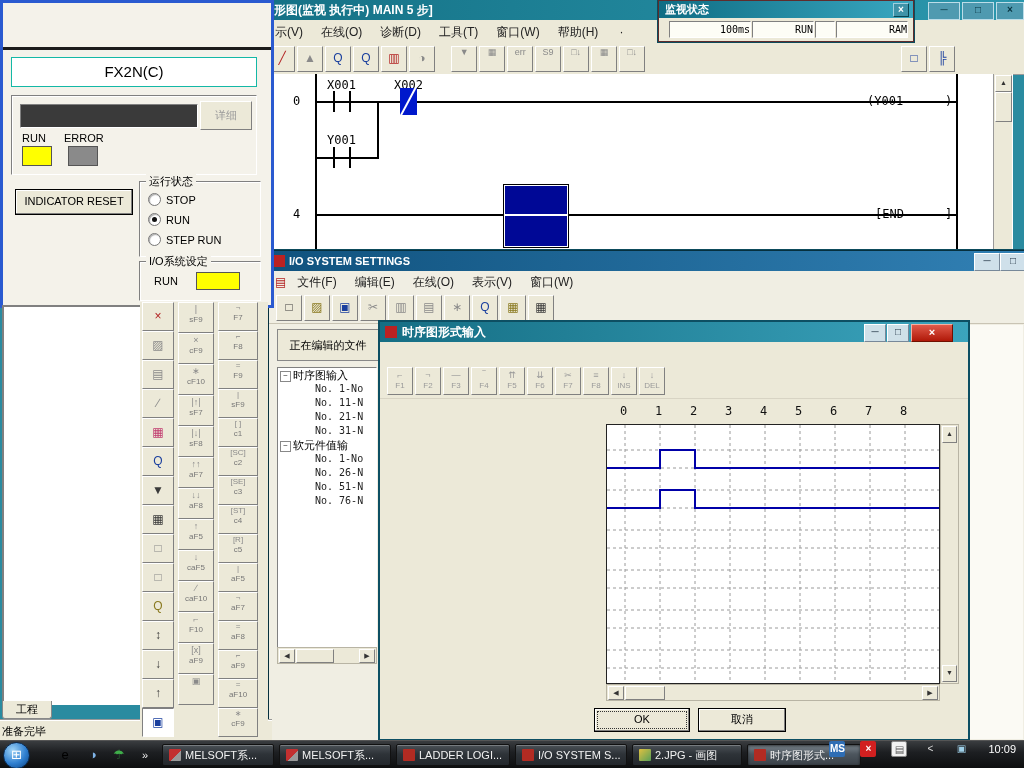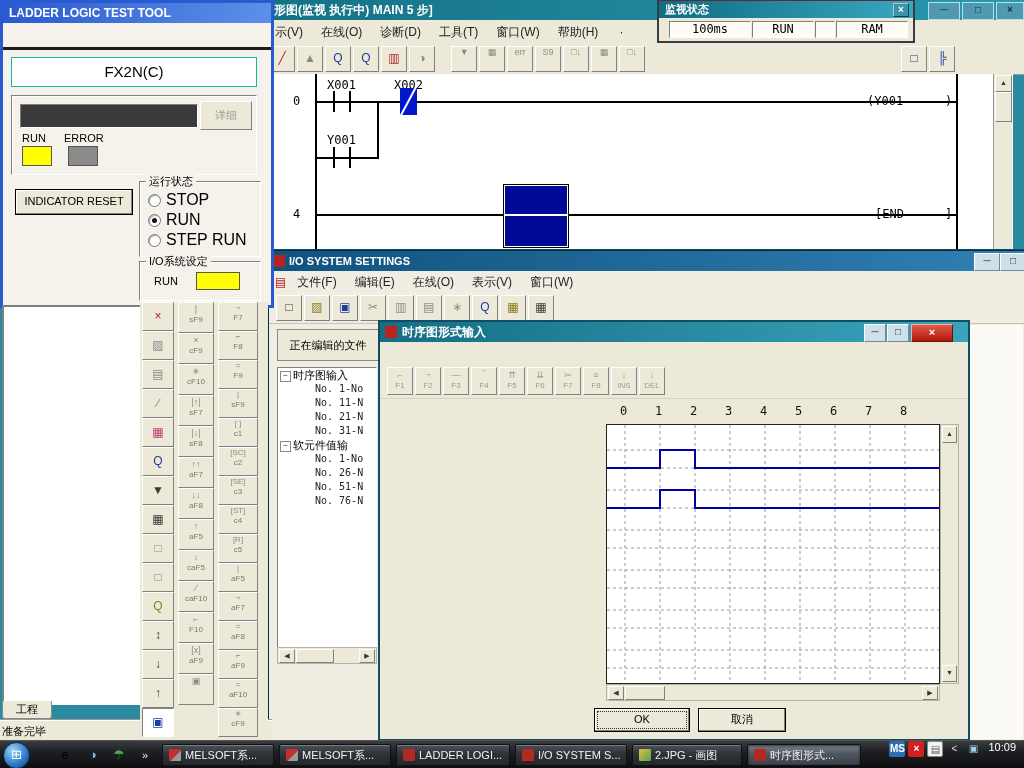--- a/index.html
+++ b/index.html
@@ -32,21 +32,21 @@
   .cursorblk div{position:absolute;left:0;top:28px;width:100%;height:2px;background:#fff}
   .vscroll{position:absolute;background:#ece9d8;border-left:1px solid #999}
   .sb-btn{position:absolute;left:1px;width:15px;height:15px;background:#ece9d8;border:1px solid;border-color:#fff #808080 #808080 #fff;font-size:7px;color:#333;text-align:center;line-height:14px}
   .sb-thumb{position:absolute;left:1px;width:15px;background:#ece9d8;border:1px solid;border-color:#fff #808080 #808080 #fff}
   .hscroll{position:absolute;background:#ece9d8;border:1px solid #b8b4a4}
   .sb-btn-h{position:absolute;top:1px;width:14px;height:12px;background:#ece9d8;border:1px solid;border-color:#fff #808080 #808080 #fff;font-size:7px;color:#333;text-align:center;line-height:11px}
   .sb-thumb-h{position:absolute;top:1px;height:12px;background:#ece9d8;border:1px solid;border-color:#fff #808080 #808080 #fff}
   
   .mon{left:658px;top:0;width:254px;height:40px;background:#ece9d8;border:1px solid #5f2c2c;box-shadow:0 0 0 1px #0d4b5c}
   .mon-title{position:absolute;left:0;top:0;right:0;height:17px;background:linear-gradient(90deg,#0f6d84,#39a7c0);color:#fff;font-weight:bold;font-size:11px;line-height:17px;padding-left:6px}
-  .mon-cell{position:absolute;top:20px;height:15px;background:#fdfdf6;border:1px solid;border-color:#808080 #fff #fff #808080;text-align:center;font-size:12px;line-height:15px;font-family:"DejaVu Sans Mono",monospace}
+  .mon-cell{position:absolute;top:20px;height:15px;background:#fdfdf6;border:1px solid;border-color:#808080 #fff #fff #808080;text-align:right;font-size:10px;line-height:15px;font-family:"DejaVu Sans Mono",monospace}
   
   .iow{left:268px;top:250px;width:756px;height:490px;background:#f0eee3;border:1px solid #06303e;box-shadow:0 0 0 1px #0d4b5c}
   .io-title{position:absolute;left:0;top:0;right:0;height:20px;background:linear-gradient(90deg,#10527e,#3180b4);color:#fff;font-weight:bold;font-size:11px;line-height:20px}
   .io-menu{position:absolute;left:0;top:20px;right:0;height:22px;background:#f0eee3;border-bottom:1px solid #d8d4c4;line-height:22px}
   .io-tools{position:absolute;left:0;top:42px;right:0;height:30px;background:#f0eee3;border-bottom:1px solid #c9c4b4}
   .tree{position:absolute;left:8px;top:116px;width:98px;height:280px;background:#fff;border:1px solid;border-color:#808080 #fff #fff #808080;overflow:hidden;font-size:11px}
   .tree-row{height:14px;line-height:14px;white-space:nowrap;overflow:hidden}
   .tree-row .box{display:inline-block;width:9px;height:9px;border:1px solid #888;font-size:8px;line-height:7px;text-align:center;margin:0 2px 0 2px;color:#333;vertical-align:middle;background:#fff}
   .tree-row.child{padding-left:22px;font-family:"DejaVu Sans Mono",monospace;font-size:10px;color:#222}
   .tree-row.group{font-size:11px}
@@ -69,21 +69,21 @@
   .okbtn.def{outline:1px dotted #333;outline-offset:-4px}
   
   .ttw{left:0;top:0;width:268px;height:302px;background:#f4f2ea;border:3px solid #2a5ad0}
   .tt-title{position:absolute;left:0;top:0;right:0;height:20px;background:linear-gradient(90deg,#2a5ad0,#5c90e8);color:#fff;font-weight:bold;font-size:12px;line-height:20px;padding-left:6px}
   .tt-menu{position:absolute;left:0;top:20px;right:0;height:23px;background:#f4f2ea;line-height:23px}
   .tt-div{position:absolute;left:0;top:44px;right:0;height:3px;background:#1c1c1c}
   .fieldset{position:absolute;border:1px solid;border-color:#808080 #fff #fff #808080;box-shadow:1px 1px 0 #fff inset}
   .legend{position:absolute;top:-8px;left:6px;background:#f4f2ea;padding:0 3px;font-size:11px}
   .radio{display:inline-block;width:11px;height:11px;border-radius:50%;background:#fff;border:1px solid #777;box-shadow:inset 1px 1px 1px #aaa;vertical-align:-2px;margin-right:5px;position:relative}
   .state.on .radio::after{content:"";position:absolute;left:3px;top:3px;width:5px;height:5px;border-radius:50%;background:#111}
-  .state{display:block;height:20px;line-height:20px;font-size:16px;white-space:nowrap}
+  .state{display:block;height:20px;line-height:20px;font-size:11px;white-space:nowrap}
   .indbox{position:absolute;width:28px;height:18px;border:1px solid #555}
   
   .side{left:140px;top:302px;width:128px;height:438px;background:#ece9d8}
   .scol{position:absolute;top:0}
   .sbtn{display:block;border:1px solid;border-color:#fff #808080 #808080 #fff;background:#ece9d8;text-align:center;overflow:hidden}
   .sbtn.pressed{border-color:#808080 #fff #fff #808080;background:#fff}
   .sbtn .g{display:block;font-size:9px;line-height:12px;white-space:nowrap}
   .sbtn .l{display:block;font-size:8px;line-height:9px;color:#777}
   .col1 .sbtn{width:30px;height:27px}.col1 .sbtn .g{font-size:12px;line-height:26px}
   .col2 .sbtn{width:34px;height:29px;color:#8a8a8a}
@@ -97,21 +97,21 @@
   .taskbar{left:0;top:740px;width:1024px;height:28px;background:linear-gradient(#3a3d40,#1d1f22 40%,#0c0d0e);border-top:1px solid #555}
   .orb{position:absolute;left:3px;top:1px;width:25px;height:25px;border-radius:50%;background:radial-gradient(circle at 35% 30%,#9fd4f7,#2f7fd0 55%,#0a3f7e);border:1px solid #0a2a50;color:#fff;text-align:center;line-height:24px;font-size:13px}
   .qicon{position:absolute;top:5px;width:18px;height:18px;text-align:center;line-height:18px;font-size:13px}
   .q-med{color:#7fb4e8}.q-umb{color:#3fae4a}.q-ch{color:#eee;font-size:11px}
   .task{position:absolute;top:3px;height:22px;background:linear-gradient(#4b5157,#2e3338 45%,#23272c);border:1px solid #111;border-radius:2px;box-shadow:inset 0 1px rgba(255,255,255,.25);color:#f2f2f2;font-size:11px;display:flex;align-items:center;gap:4px;padding:0 6px;white-space:nowrap;overflow:hidden;box-sizing:border-box}
   .task.active{background:linear-gradient(#7b858d,#4d565e 45%,#3a4148);box-shadow:inset 0 1px 3px rgba(0,0,0,.6)}
   .task .ti{width:12px;height:12px;border-radius:1px;flex:0 0 12px}
   .ti-melsoft{background:linear-gradient(135deg,#c23030 55%,#9a9a9a 55%)}
   .ti-red{background:#b22b22}
   .ti-paint{background:linear-gradient(135deg,#e0c040,#58a058)}
-  .tray{position:absolute;right:2px;top:0;height:16px;display:flex;align-items:flex-start;gap:3px}
+  .tray{position:absolute;right:2px;top:0;height:16px;display:flex;align-items:center;gap:15px}
   .tray .tico{width:16px;height:16px;text-align:center;line-height:16px;font-size:10px;border-radius:2px}
   .t-ime{background:#2e6db4;color:#fff;font-size:7px;font-weight:bold}
   .t-red{background:#d12020;border-radius:50%;color:#fff;font-weight:bold}
   .t-doc{background:#f2f2f2;color:#555;border:1px solid #888;box-sizing:border-box}
   .t-lt{color:#ddd}
   .t-net{color:#9fd0e8}
   .clock{color:#fff;font-size:11px;margin:0 6px 0 4px}
 </style>
 </head>
 <body>
@@ -298,21 +298,20 @@
       <span>监视状态</span>
       <span class="winbtn" style="left:234px;top:2px;width:14px;height:12px;line-height:11px;background:#3f93a8;border-color:#9fcfdd #0a4450 #0a4450 #9fcfdd;color:#fff">×</span>
     </div>
     <span class="mon-cell" style="left:10px;width:80px">100ms</span>
     <span class="mon-cell" style="left:93px;width:60px">RUN</span>
     <span class="mon-cell" style="left:156px;width:18px"></span>
     <span class="mon-cell" style="left:177px;width:70px">RAM</span>
   </div>
 
   <div class="abs ttw">
-    <div class="tt-title">LADDER LOGIC TEST TOOL</div>
     <div class="tt-div"></div>
     <div class="abs" style="left:8px;top:54px;width:244px;height:28px;background:#fff;border:1px solid #14b8a6;text-align:center;line-height:28px;font-size:15px">FX2N(C)</div>
     <div class="abs fieldset" style="left:8px;top:92px;width:244px;height:78px;background:#f4f2ea">
       <div class="abs" style="left:8px;top:8px;width:176px;height:22px;background:#3a3a3a;border:1px solid;border-color:#808080 #fff #fff #808080"></div>
       <div class="abs" style="left:188px;top:5px;width:50px;height:27px;background:#ece9d8;border:1px solid;border-color:#fff #808080 #808080 #fff;text-align:center;line-height:26px;color:#9a9a9a">详细</div>
       <span class="abs" style="left:10px;top:36px;font-size:11px">RUN</span>
       <span class="abs" style="left:52px;top:36px;font-size:11px">ERROR</span>
       <span class="abs indbox" style="left:10px;top:50px;background:#ffff00"></span>
       <span class="abs indbox" style="left:56px;top:50px;background:#8a8a8a"></span>
     </div>

